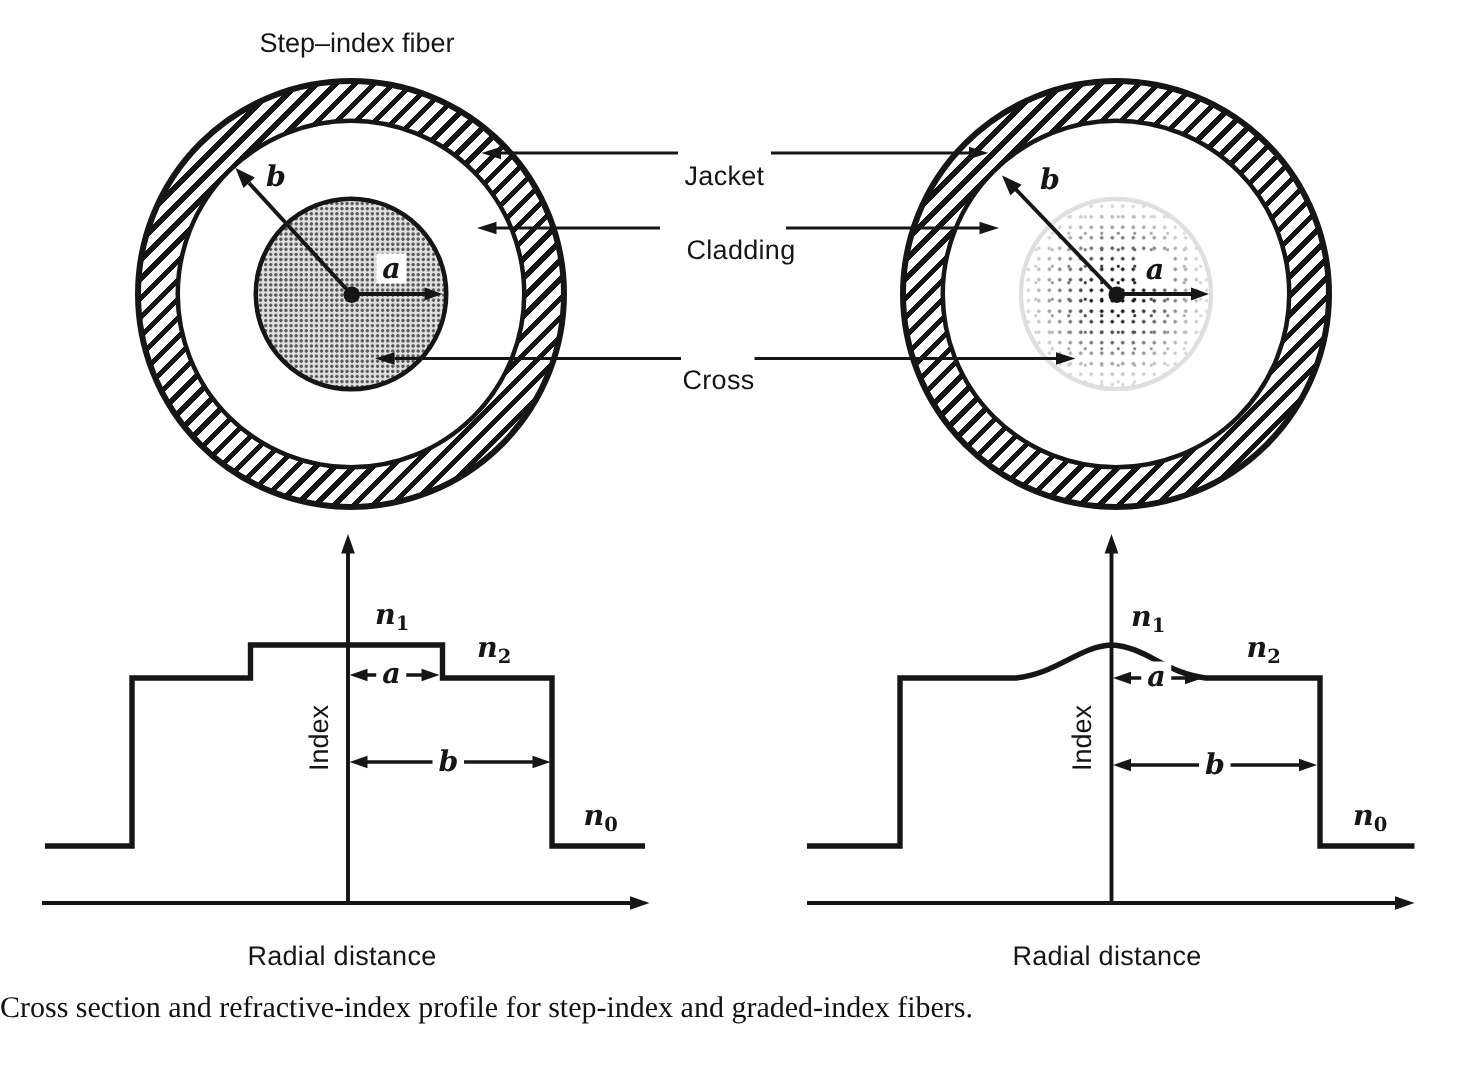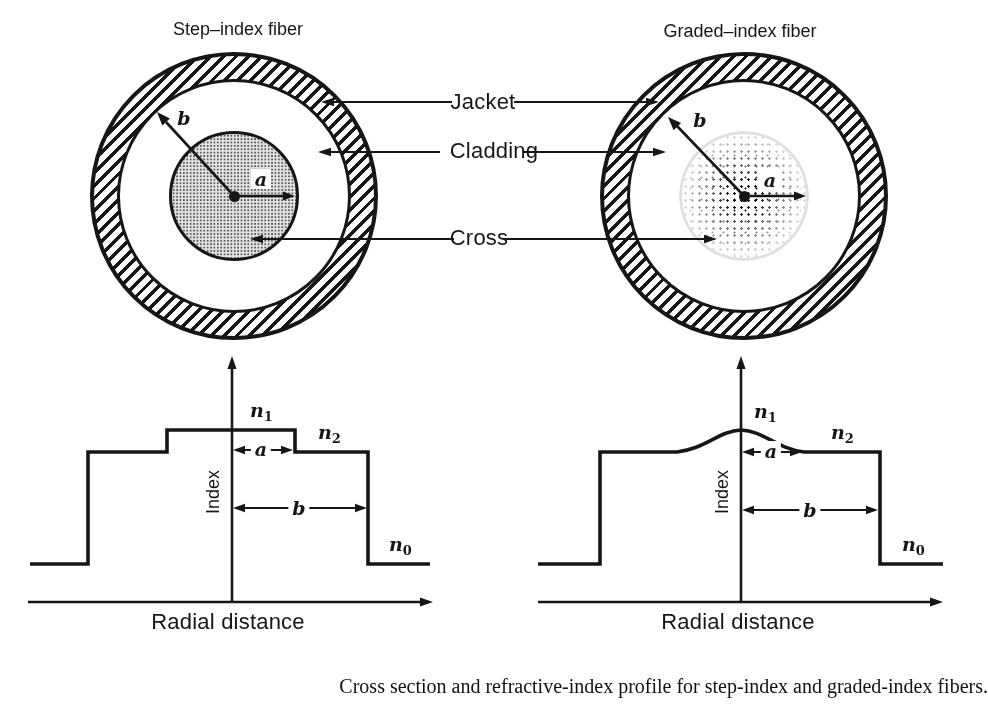--- a/index.html
+++ b/index.html
@@ -1,27 +1,27 @@
 <!DOCTYPE html>
 <html><head>
 <meta charset="utf-8">
 <style>
   html,body{margin:0;padding:0;background:#fff;}
   .canvas{position:relative;width:988px;height:715px;background:#fff;overflow:hidden;
           font-family:"Liberation Sans",sans-serif;color:#161616;}
   .abs{position:absolute;}
   .ctr{transform:translate(-50%,-50%);white-space:nowrap;}
-  .lbl{font-size:22px;letter-spacing:.2px;}
+  .lbl{font-size:18px;letter-spacing:.2px;margin-top:16px;}
   .title{font-size:18px;}
   .math{font-family:"DejaVu Serif",serif;font-style:italic;font-weight:700;font-size:19px;}
   .math sub{font-style:normal;font-weight:700;font-size:13px;vertical-align:-4px;}
   .knock{background:#fff;padding:0 4px;line-height:20px;}
   .vlabel{transform:translate(-50%,-50%) rotate(-90deg);white-space:nowrap;font-size:18px;}
-  .cap{left:0;right:0;top:661px;text-align:right;font-family:"Liberation Serif",serif;
-       font-size:20px;color:#111;margin-top:14px;}
+  .cap{left:0;right:0;top:661px;text-align:left;font-family:"Liberation Serif",serif;
+       font-size:20px;color:#111;}
   
   .ring-outer{border-radius:50%;border:4px solid #161616;box-sizing:border-box;
     background:repeating-linear-gradient(135deg,#161616 0 3.5px,#ffffff 3.5px 9px);}
   .ring-clad{border-radius:50%;border:3.5px solid #161616;box-sizing:border-box;background:#fff;}
   .core-step{border-radius:50%;border:3.5px solid #161616;box-sizing:border-box;
     background-color:#e0e0e0;
     background-image:radial-gradient(#5a5a5a .9px,transparent 1.25px);
     background-size:3.4px 3.4px;}
   .core-graded{border-radius:50%;border:3.5px solid #161616;box-sizing:border-box;
     background-color:#fff;
@@ -131,21 +131,20 @@
       <polygon class="fill" points="802,452 790,447.8 790,456.2"></polygon>
     </g>
     <g>
       <path class="ink" stroke-width="2.2" d="M746 510 H874"></path>
       <polygon class="fill" points="742,510 754,505.8 754,514.2"></polygon>
       <polygon class="fill" points="878,510 866,505.8 866,514.2"></polygon>
     </g>
   </svg>
 
   <div class="abs ctr title" style="left:238px;top:29px;">Step–index fiber</div>
-  <div class="abs ctr title" style="left:740px;top:31px;">Graded–index fiber</div>
 
   <div class="abs ctr lbl" style="left:483px;top:102px;">Jacket</div>
   <div class="abs ctr lbl" style="left:494px;top:151px;">Cladding</div>
   <div class="abs ctr lbl" style="left:479px;top:238px;">Cross</div>
 
   <div class="abs ctr math" style="left:184px;top:118px;">b</div>
   <div class="abs ctr math knock" style="left:261px;top:179px;">a</div>
   <div class="abs ctr math" style="left:700px;top:120px;">b</div>
   <div class="abs ctr math knock" style="left:770px;top:180px;">a</div>
 

